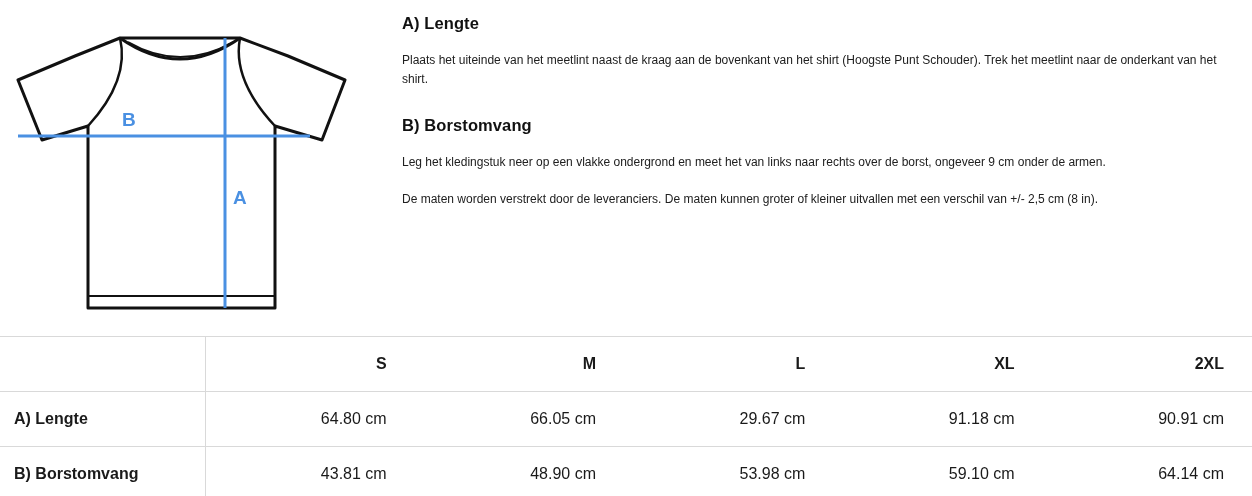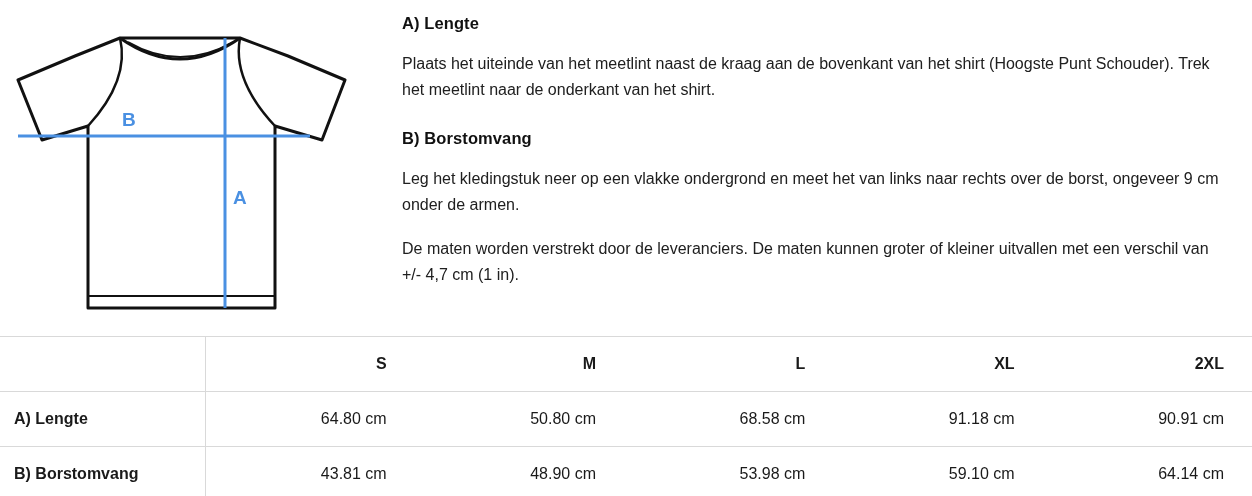--- a/index.html
+++ b/index.html
@@ -40,21 +40,21 @@
     font-size: 16.5px;
     font-weight: bold;
     margin: 0 0 18px 0;
     color: #111111;
     letter-spacing: .1px;
   }
   .instructions h3.second {
     margin-top: 26px;
   }
   .instructions p {
-    font-size: 16px;
+    font-size: 12px;
     line-height: 1.62;
     margin: 0 0 18px 0;
     color: #202020;
     max-width: 840px;
   }
   .instructions p.last {
     margin-bottom: 0;
   }
 
   
@@ -127,21 +127,21 @@
         <text x="122" y="118" fill="#4a90e2" font-family="Liberation Sans, sans-serif" font-size="19" font-weight="bold">B</text>
         <text x="233" y="196" fill="#4a90e2" font-family="Liberation Sans, sans-serif" font-size="19" font-weight="bold">A</text>
       </svg>
     </div>
 
     <div class="instructions">
       <h3>A) Lengte</h3>
       <p>Plaats het uiteinde van het meetlint naast de kraag aan de bovenkant van het shirt (Hoogste Punt Schouder). Trek het meetlint naar de onderkant van het shirt.</p>
       <h3 class="second">B) Borstomvang</h3>
       <p>Leg het kledingstuk neer op een vlakke ondergrond en meet het van links naar rechts over de borst, ongeveer 9 cm onder de armen.</p>
-      <p class="last">De maten worden verstrekt door de leveranciers. De maten kunnen groter of kleiner uitvallen met een verschil van +/- 4,7 cm (1 in).</p>
+      <p class="last">De maten worden verstrekt door de leveranciers. De maten kunnen groter of kleiner uitvallen met een verschil van +/- 2,5 cm (8 in).</p>
     </div>
 
   </div>
 
   <table class="size-table">
     <colgroup>
       <col class="col-label">
       <col class="col-size">
       <col class="col-size">
       <col class="col-size">
@@ -155,22 +155,22 @@
         <th>M</th>
         <th>L</th>
         <th>XL</th>
         <th>2XL</th>
       </tr>
     </thead>
     <tbody>
       <tr>
         <th>A) Lengte</th>
         <td>64.80 cm</td>
-        <td>50.80 cm</td>
-        <td>68.58 cm</td>
+        <td>66.05 cm</td>
+        <td>29.67 cm</td>
         <td>91.18 cm</td>
         <td>90.91 cm</td>
       </tr>
       <tr>
         <th>B) Borstomvang</th>
         <td>43.81 cm</td>
         <td>48.90 cm</td>
         <td>53.98 cm</td>
         <td>59.10 cm</td>
         <td>64.14 cm</td>

